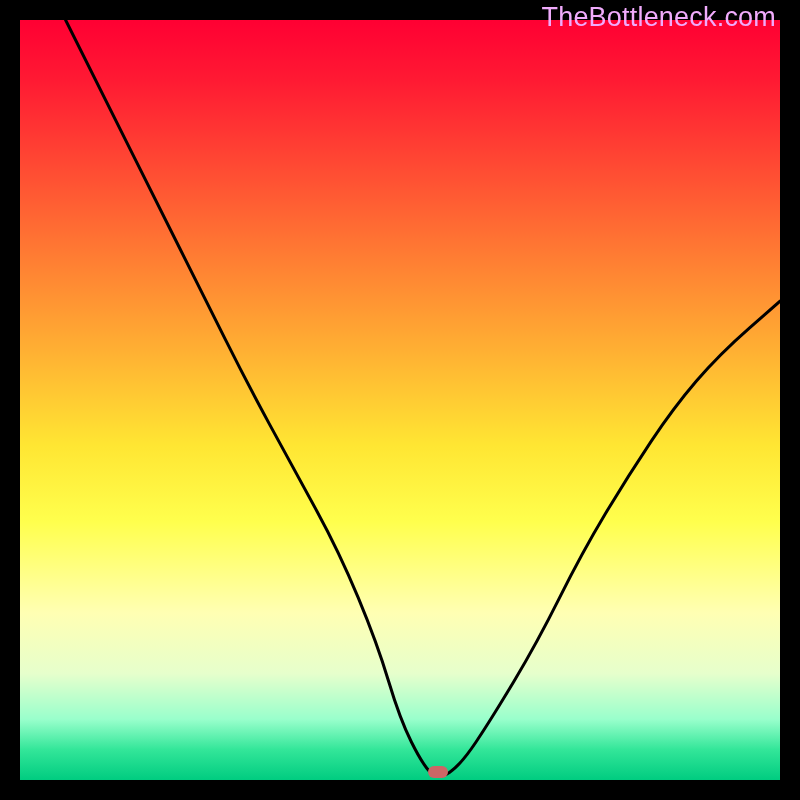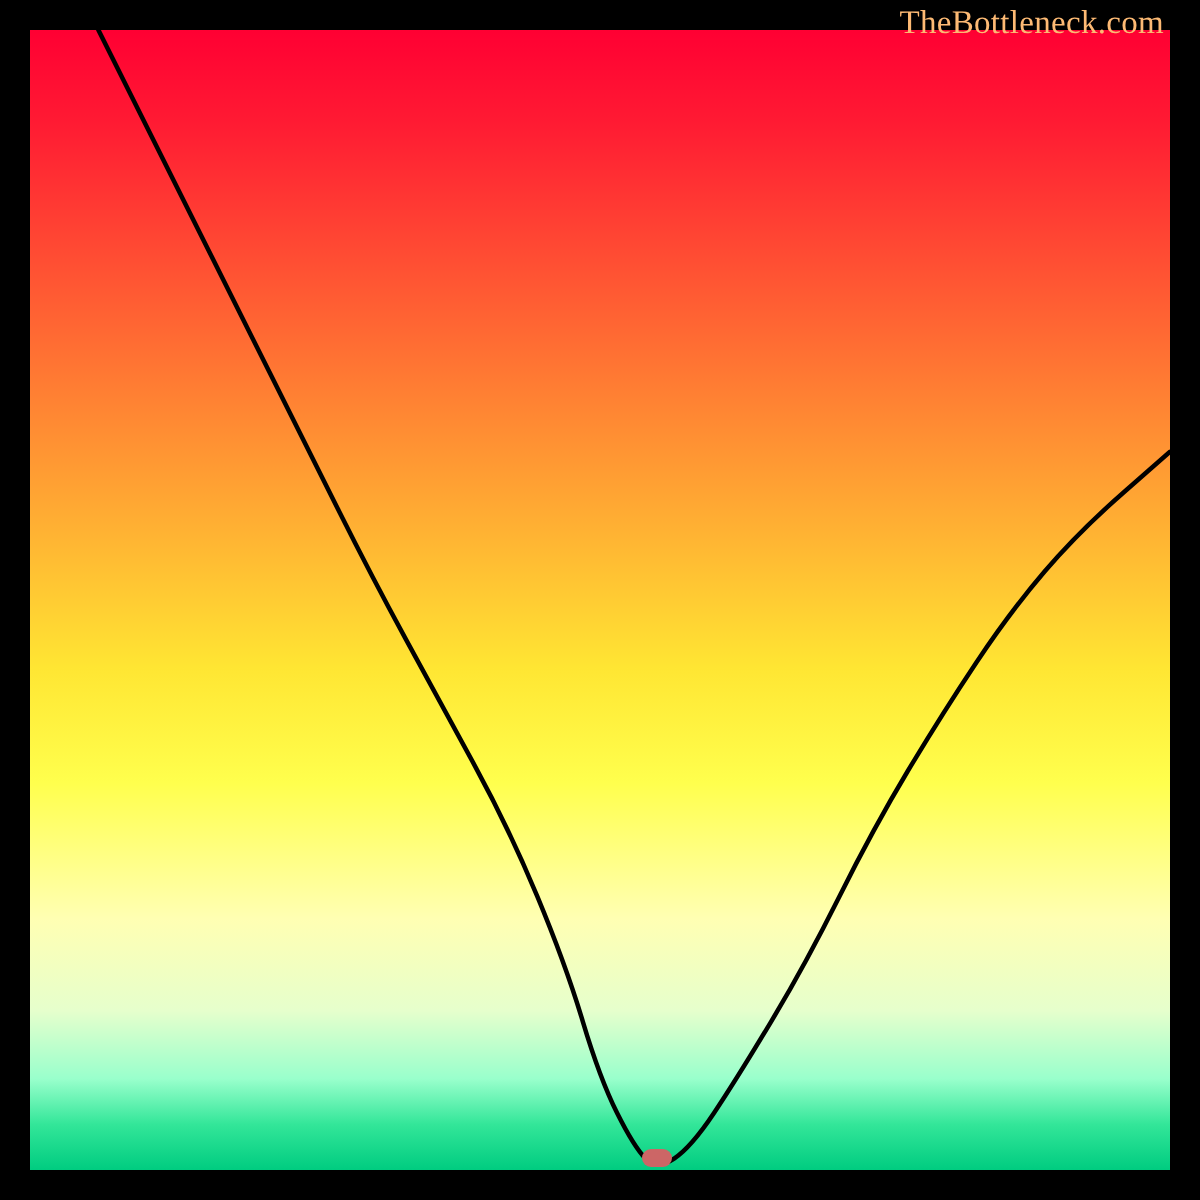--- a/index.html
+++ b/index.html
@@ -28,23 +28,23 @@
       #e6ffcc 86%,
       #99ffcc 92%,
       #33e699 96%,
       #00cc80 100%
     );
   }
   .watermark {
     position: absolute;
     top: 2px;
     right: 24px;
-    font-family: Liberation Serif, serif;
-    font-size: 22px;
-    color: #fdba74;
+    font-family: Liberation Sans, sans-serif;
+    font-size: 27px;
+    color: #f0abfc;
     font-weight: 500;
     letter-spacing: 0.2px;
     user-select: none;
   }
   svg.curve {
     position: absolute;
     left: 0;
     top: 0;
     width: 760px;
     height: 760px;

